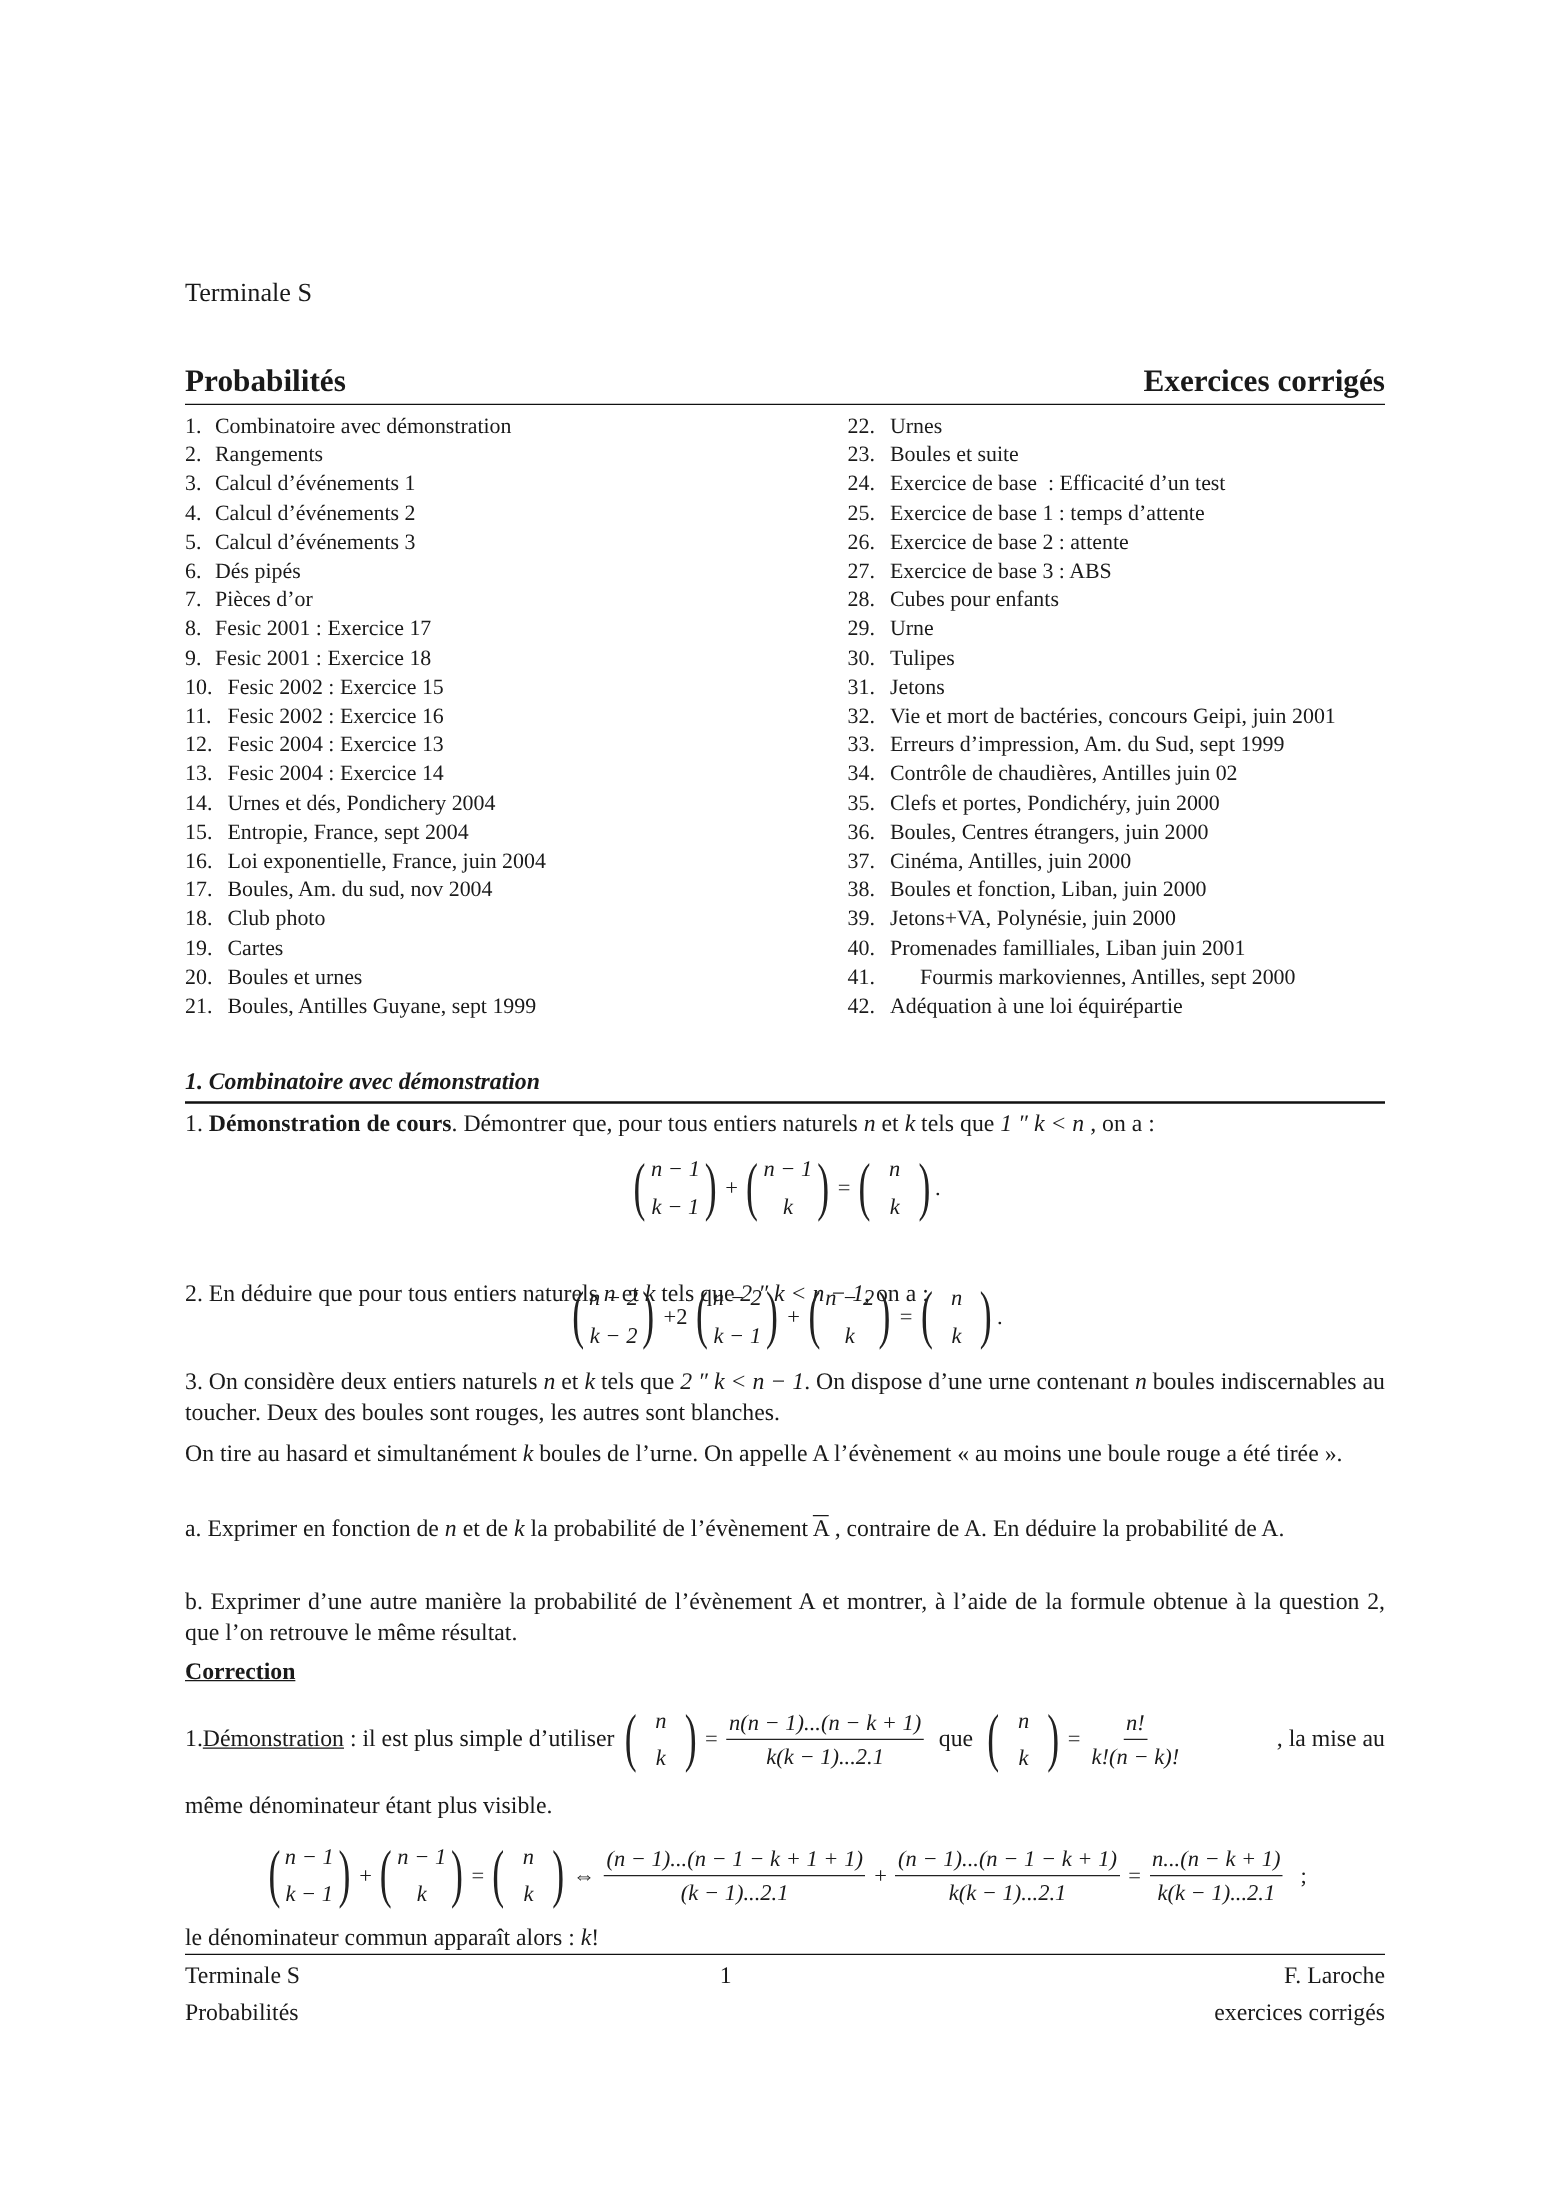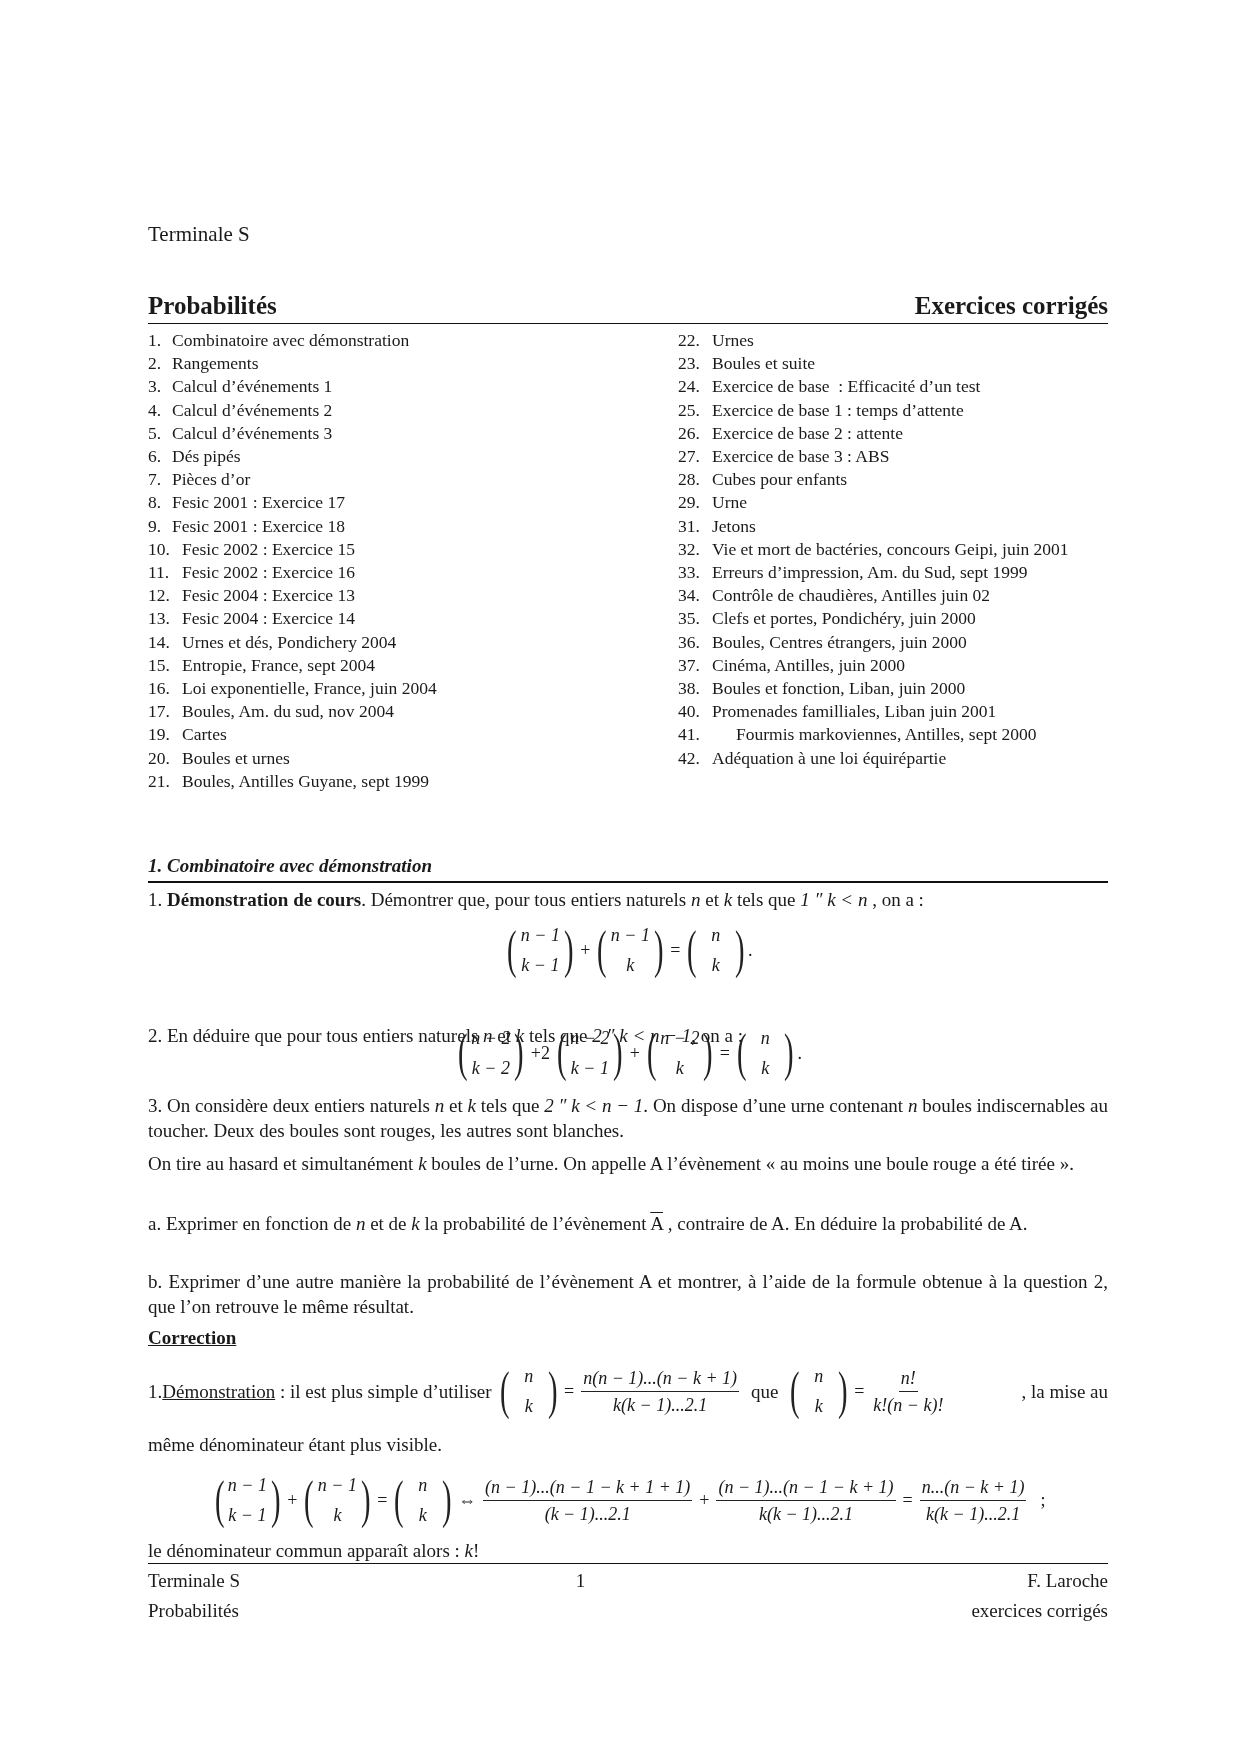--- a/index.html
+++ b/index.html
@@ -54,41 +54,44 @@
       <li><span class="num">8.</span><span style="white-space: pre;">Fesic 2001 : Exercice 17</span></li>
       <li><span class="num">9.</span><span style="white-space: pre;">Fesic 2001 : Exercice 18</span></li>
       <li><span class="num w2">10.</span><span style="white-space: pre;">Fesic 2002 : Exercice 15</span></li>
       <li><span class="num w2">11.</span><span style="white-space: pre;">Fesic 2002 : Exercice 16</span></li>
       <li><span class="num w2">12.</span><span style="white-space: pre;">Fesic 2004 : Exercice 13</span></li>
       <li><span class="num w2">13.</span><span style="white-space: pre;">Fesic 2004 : Exercice 14</span></li>
       <li><span class="num w2">14.</span><span style="white-space: pre;">Urnes et dés, Pondichery 2004</span></li>
       <li><span class="num w2">15.</span><span style="white-space: pre;">Entropie, France, sept 2004</span></li>
       <li><span class="num w2">16.</span><span style="white-space: pre;">Loi exponentielle, France, juin 2004</span></li>
       <li><span class="num w2">17.</span><span style="white-space: pre;">Boules, Am. du sud, nov 2004</span></li>
+      <li><span class="num w2">18.</span><span style="white-space: pre;">Club photo</span></li>
       <li><span class="num w2">19.</span><span style="white-space: pre;">Cartes</span></li>
       <li><span class="num w2">20.</span><span style="white-space: pre;">Boules et urnes</span></li>
       <li><span class="num w2">21.</span><span style="white-space: pre;">Boules, Antilles Guyane, sept 1999</span></li>
     </ul>
   <ul class="toc-col right" id="toc-right">
       <li><span class="num w2">22.</span><span style="white-space: pre;">Urnes</span></li>
       <li><span class="num w2">23.</span><span style="white-space: pre;">Boules et suite</span></li>
       <li><span class="num w2">24.</span><span style="white-space: pre;">Exercice de base  : Efficacité d’un test</span></li>
       <li><span class="num w2">25.</span><span style="white-space: pre;">Exercice de base 1 : temps d’attente</span></li>
       <li><span class="num w2">26.</span><span style="white-space: pre;">Exercice de base 2 : attente</span></li>
       <li><span class="num w2">27.</span><span style="white-space: pre;">Exercice de base 3 : ABS</span></li>
       <li><span class="num w2">28.</span><span style="white-space: pre;">Cubes pour enfants</span></li>
       <li><span class="num w2">29.</span><span style="white-space: pre;">Urne</span></li>
+      <li><span class="num w2">30.</span><span style="white-space: pre;">Tulipes</span></li>
       <li><span class="num w2">31.</span><span style="white-space: pre;">Jetons</span></li>
       <li><span class="num w2">32.</span><span style="white-space: pre; text-align: right;">Vie et mort de bactéries, concours Geipi, juin 2001</span></li>
       <li><span class="num w2">33.</span><span style="white-space: pre; font-family: Liberation Serif, serif;">Erreurs d’impression, Am. du Sud, sept 1999</span></li>
       <li><span class="num w2">34.</span><span style="white-space: pre;">Contrôle de chaudières, Antilles juin 02</span></li>
       <li><span class="num w2">35.</span><span style="white-space: pre;">Clefs et portes, Pondichéry, juin 2000</span></li>
       <li><span class="num w2">36.</span><span style="white-space: pre;">Boules, Centres étrangers, juin 2000</span></li>
       <li><span class="num w2">37.</span><span style="white-space: pre;">Cinéma, Antilles, juin 2000</span></li>
       <li><span class="num w2">38.</span><span style="white-space: pre;">Boules et fonction, Liban, juin 2000</span></li>
+      <li><span class="num w2">39.</span><span style="white-space: pre;">Jetons+VA, Polynésie, juin 2000</span></li>
       <li><span class="num w2">40.</span><span style="white-space: pre;">Promenades familliales, Liban juin 2001</span></li>
       <li><span class="num w2">41.</span><span style="white-space: pre; margin-left: 24px;">Fourmis markoviennes, Antilles, sept 2000</span></li>
       <li><span class="num w2">42.</span><span style="white-space: pre;">Adéquation à une loi équirépartie</span></li>
     </ul>
 </div>
 
 <div class="page sec-head">1. Combinatoire avec démonstration</div>
 
 <div class="page para" style="top:887px;">
   <span>1. </span><span class="bold">Démonstration de cours</span><span>. Démontrer que, pour tous entiers naturels </span><span class="it">n</span><span> et </span><span class="it">k</span><span> tels que </span><span class="it">1 ″ k &lt; n</span><span> , on a :</span>

